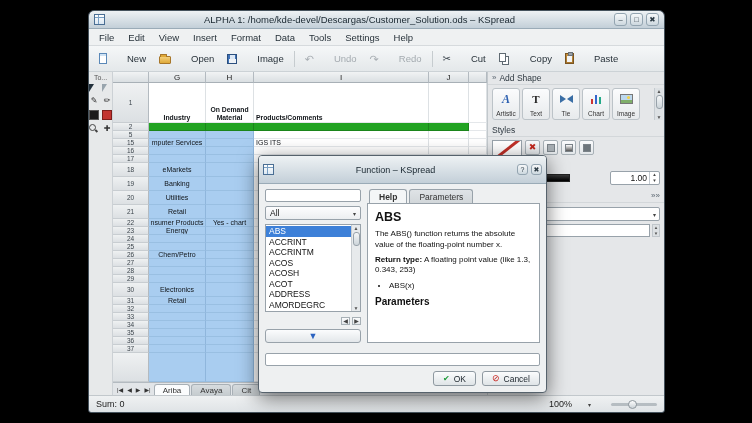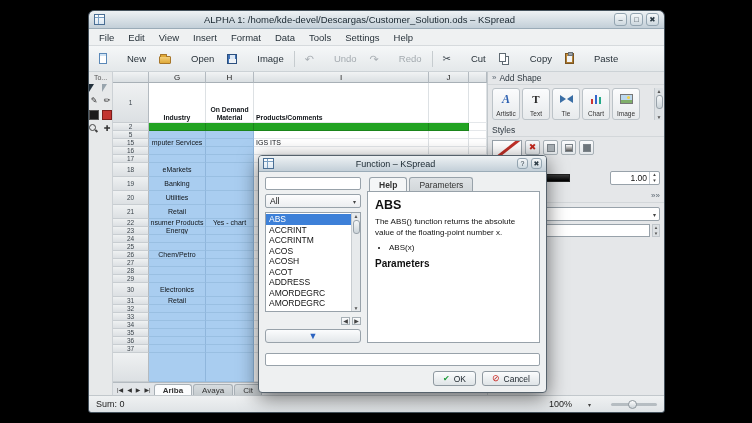--- a/index.html
+++ b/index.html
@@ -88,21 +88,21 @@
   .cell.left{justify-content:flex-start;padding-left:2px}
   .srow.r1 .cell{font-weight:bold;align-items:flex-end;white-space:normal;text-align:center;
     line-height:1.1;font-size:6.8px;padding-bottom:1px}
   .srow.r1 .cell.left{text-align:left}
 
   .tabbar{height:13px;flex:none;background:#e2e5e8;border-top:1px solid #b3bac0;display:flex;
     align-items:flex-end;padding:0 2px;gap:1px}
   .tabnav-btn{font-size:6px;color:#333;padding:0 2px 2px;line-height:1}
   .sheet-tab{padding:1px 8px 0;font-size:8px;background:linear-gradient(#d7dcdf,#c6cccf);
     border:1px solid #a8b0b6;border-bottom:none;border-radius:3px 3px 0 0;color:#333;height:11px}
-  .sheet-tab.active{background:#fbfcfd;font-weight:bold}
+  .sheet-tab.active{background:#fbfcfd;font-weight:normal}
 
   
   .right-panel{width:177px;background:#e5e7e9;border-left:1px solid #c2c8cc;display:flex;
     flex-direction:column;flex:none;font-size:8px}
   .dock-header{height:13px;flex:none;display:flex;align-items:center;gap:3px;padding:0 4px;
     color:#2e3840;font-size:8.5px;border-bottom:1px solid #d3d7da}
   .chevrons{color:#5a6670;font-size:8px;line-height:1}
   .dock-header .spacer{flex:1}
   .addshape-body{display:flex;gap:2px;padding:3px 1px 4px 4px;flex:none}
   .shape-btn{width:28px;height:32px;background:linear-gradient(#fbfcfd,#e7eaec);border:1px solid #bcc3c8;
@@ -164,21 +164,21 @@
   .statusbar .spacer{flex:1}
   .zoom-caret{font-size:6px;color:#444}
   .slider{width:46px;height:3px;background:#b6bdc2;border-radius:2px;position:relative;margin-left:4px}
   .slider .knob{position:absolute;left:17px;top:-3px;width:9px;height:9px;border-radius:50%;
     background:linear-gradient(#fdfdfd,#ccd3d8);border:1px solid #8d969d}
 
   
   .dialog{position:absolute;left:258px;top:155px;width:289px;height:238px;background:#eef0f1;
     border:1px solid #56626c;border-radius:4px;box-shadow:0 5px 20px rgba(0,0,0,.55);
     display:flex;flex-direction:column;overflow:hidden;z-index:50}
-  .dialog .titlebar{height:16px;padding:0 4px}
+  .dialog .titlebar{height:28px;padding:0 4px}
   .dialog .title-text{font-size:9px}
   .dlg-main{flex:1;display:flex;gap:6px;padding:5px 6px 3px;min-height:0}
   .dlg-left{width:96px;flex:none;display:flex;flex-direction:column;gap:4px;min-height:0}
   .text-input{height:13px;background:#fff;border:1px solid #98a2aa;border-radius:2px;width:100%;
     font:8.5px "Liberation Sans",sans-serif;padding:0 3px;color:#111}
   .combo{height:14px;background:linear-gradient(#fdfdfe,#eceef0);border:1px solid #98a2aa;border-radius:2px;
     display:flex;align-items:center;padding:0 4px;font-size:8.5px;color:#111;flex:none}
   .combo .spacer{flex:1}
   .fn-list{flex:1;background:#fff;border:1px solid #98a2aa;display:flex;min-height:0;overflow:hidden}
   .fn-items{flex:1;font-size:8.5px;line-height:10.5px;padding-top:1px;overflow:hidden;min-width:0}
@@ -690,20 +690,21 @@
     </div>
 
     <div class="dlg-right">
       <div class="dtabs" id="dtabs">
           <span class="dtab active">Help</span>
           <span class="dtab">Parameters</span>
         </div>
       <div class="help-panel">
         <div class="help-title">ABS</div>
         <p>The ABS() function returns the absolute value of the floating-point number x.</p>
+        <p><span class="b">Return type:</span><span> A floating point value (like 1.3, 0.343, 253)</span></p>
         <ul id="syntax-list">
             <li>ABS(x)</li>
           </ul>
         <div class="help-h2">Parameters</div>
       </div>
     </div>
   </div>
 
   <div class="dlg-input-row">
     <input class="text-input" value="" style="">

